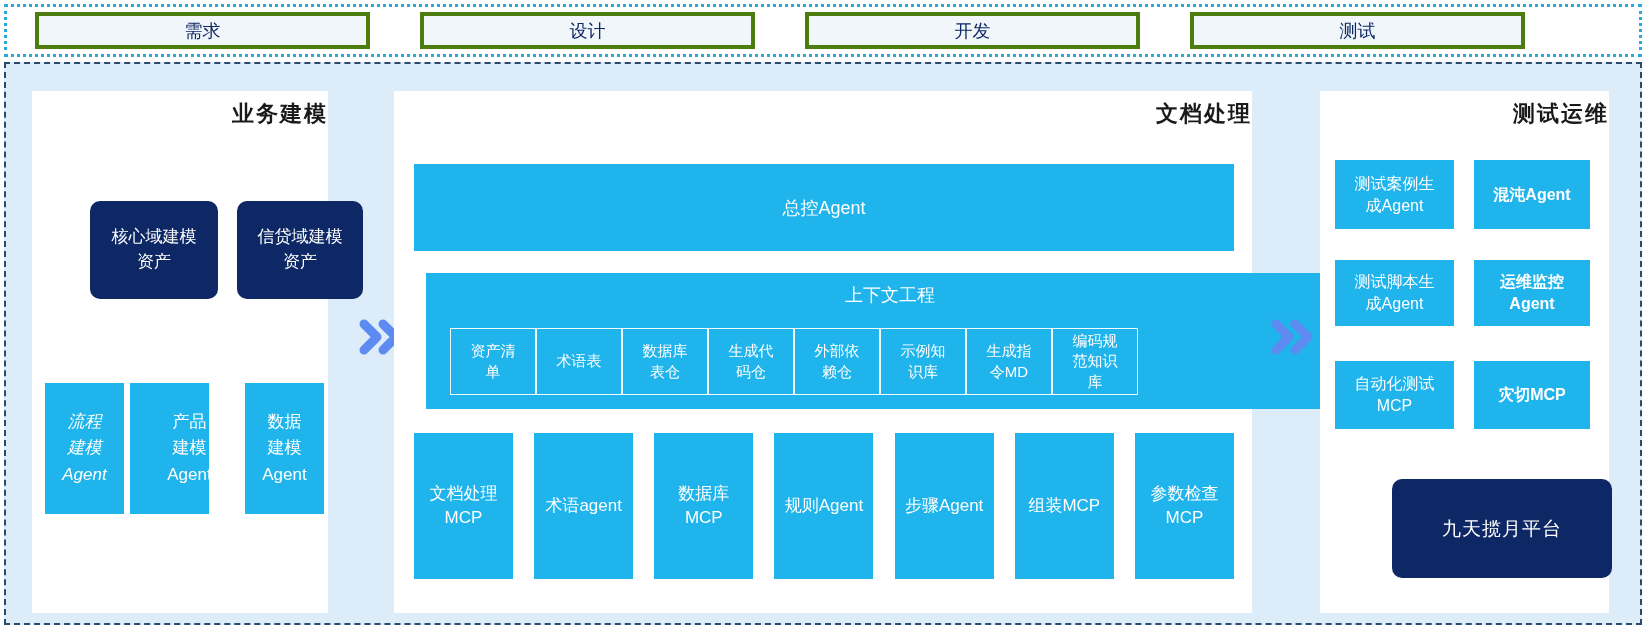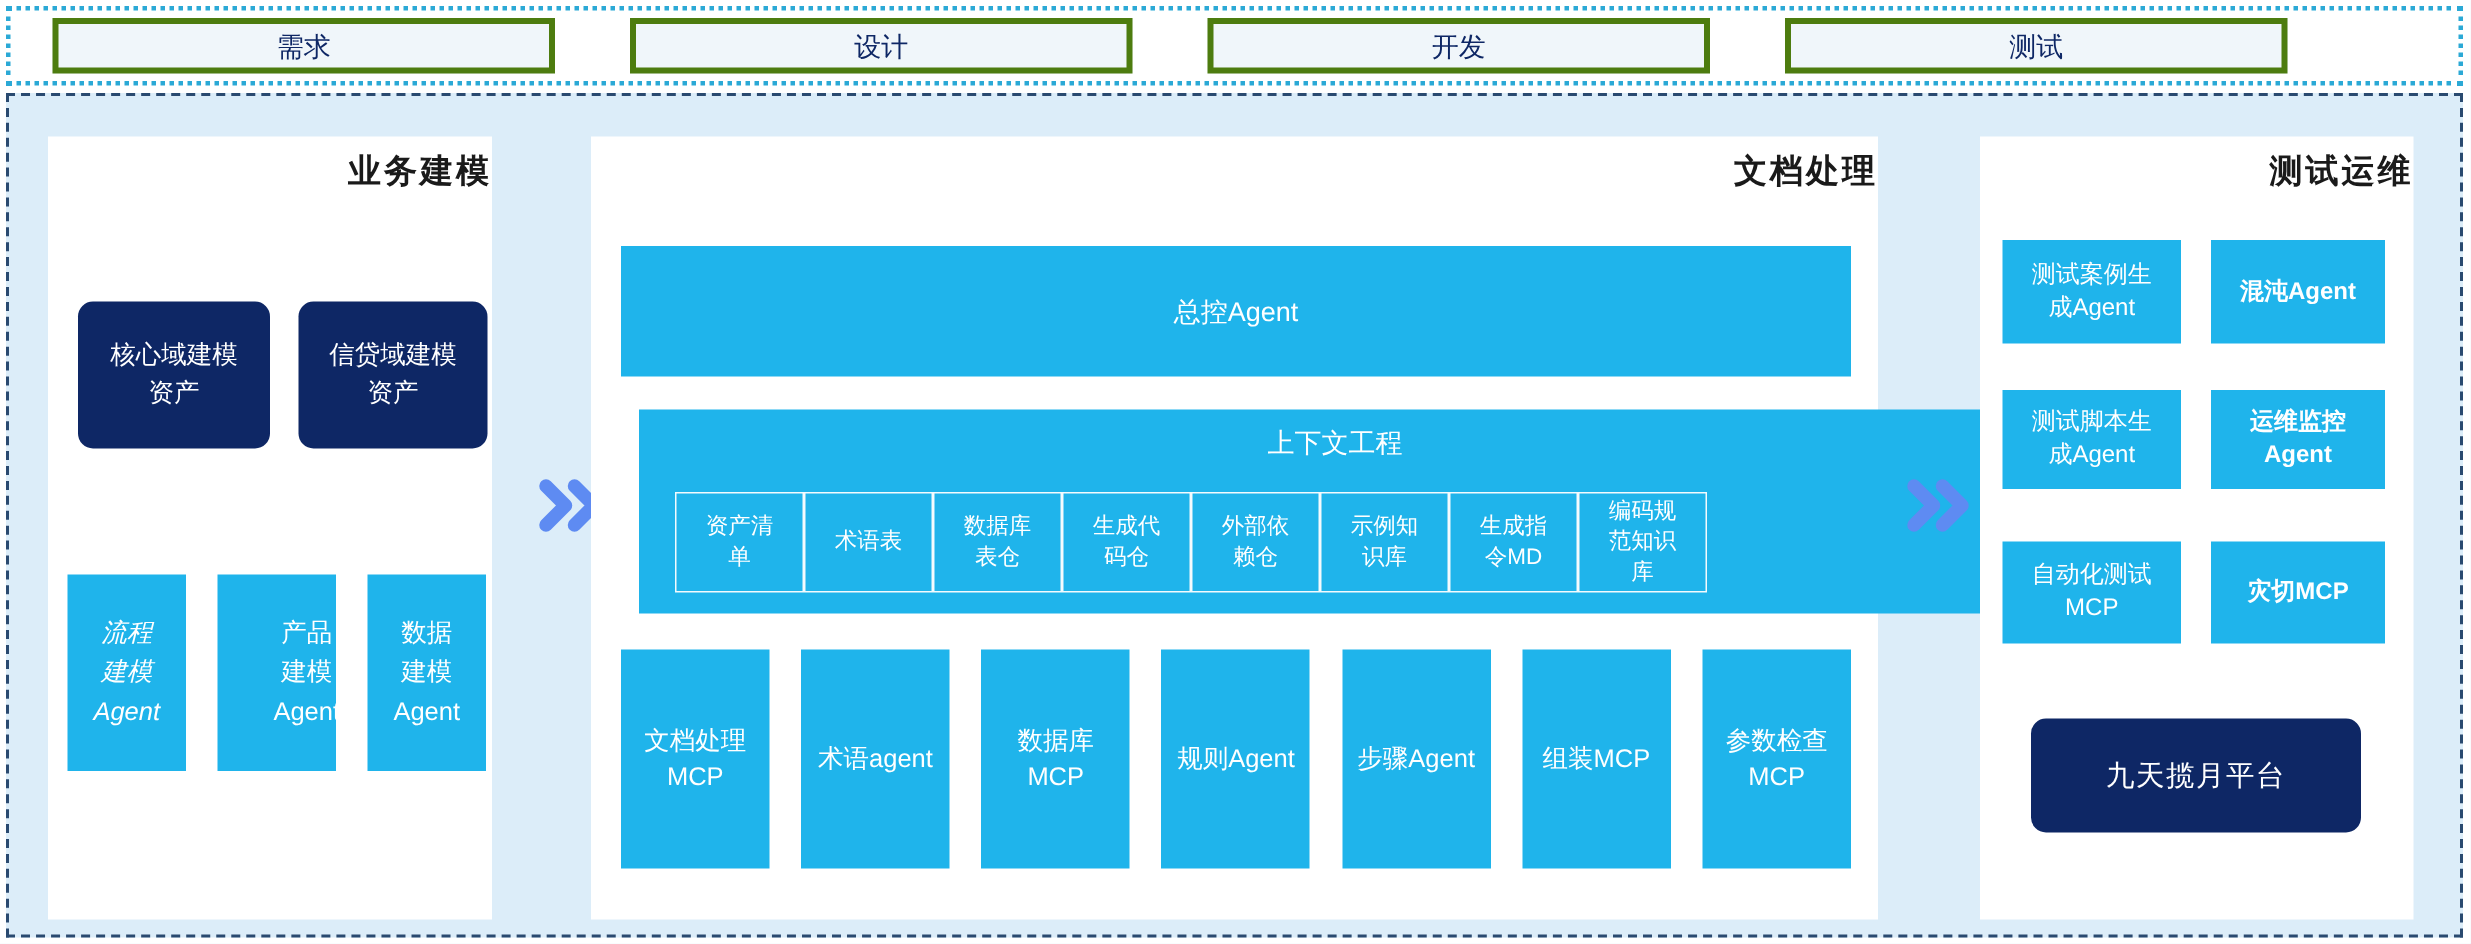--- a/index.html
+++ b/index.html
@@ -24,38 +24,38 @@
     background:#DCEDF9; border:2px dashed #2A4A70;
   }
   .panel { position:absolute; top:27px; height:522px; background:#ffffff; }
   .panel-title { text-align:right; padding-top:8px; font-size:22px; font-weight:bold; color:#1a1a1a; letter-spacing:2px; }
 
   .panel-left  { left:26px;   width:296px; }
   .panel-mid   { left:388px;  width:858px; }
   .panel-right { left:1314px; width:289px; }
 
   .cyan { background:#1FB4EB; color:#ffffff; }
-  .navy { background:#0E2765; color:#ffffff; }
+  .navy { background:#0E2765; color:#ffffff;margin-left:38px; }
   .box-label { white-space:pre-line; text-align:center; }
 
   
   .asset-box {
     position:absolute; border-radius:10px;
     display:flex; align-items:center; justify-content:center;
     font-size:17px; line-height:1.45;
   }
   .asset-1 { left:20px;  top:110px; width:128px; height:98px; }
   .asset-2 { left:167px; top:110px; width:126px; height:98px; }
   .bm-agent {
     position:absolute; top:292px; width:79px; height:131px;
     display:flex; align-items:center; justify-content:center;
     font-size:17px; line-height:1.55;
   }
   .bm-1 { left:13px;font-style:italic; }
-  .bm-2 { left:113px;padding-left:40px; }
+  .bm-2 { left:98px;padding-left:40px; }
   .bm-3 { left:213px; }
 
   
   .master-bar {
     position:absolute; left:20px; top:73px; width:820px; height:87px;
     display:flex; align-items:center; justify-content:center; font-size:18px;
   }
   .context-bar { position:absolute; left:32px; top:182px; width:928px; height:136px; }
   .context-title { text-align:center; padding-top:10px; font-size:18px; }
   .context-row {
@@ -82,21 +82,21 @@
     position:absolute;
     display:flex; align-items:center; justify-content:center;
     font-size:16px; line-height:1.35;
   }
   .ops-r1 { top:69px;  height:69px; }
   .ops-r2 { top:169px; height:66px; }
   .ops-r3 { top:270px; height:68px; }
   .ops-c1 { left:15px;  width:119px; }
   .ops-c2 { left:154px; width:116px;font-weight:bold; }
   .platform-box {
-    position:absolute; left:34px; top:388px; width:220px; height:76px;
+    position:absolute; left:34px; top:388px; width:220px; height:99px;
     border-radius:10px; display:flex; align-items:center; justify-content:center;
     font-size:19px; letter-spacing:1px;
   }
 
   
   .chevron { position:absolute; top:255px; width:46px; height:36px; }
   .chevron svg { width:100%; height:100%; }
   .chev-left  { left:352px; }
   .chev-right { left:1264px; }
 </style>

